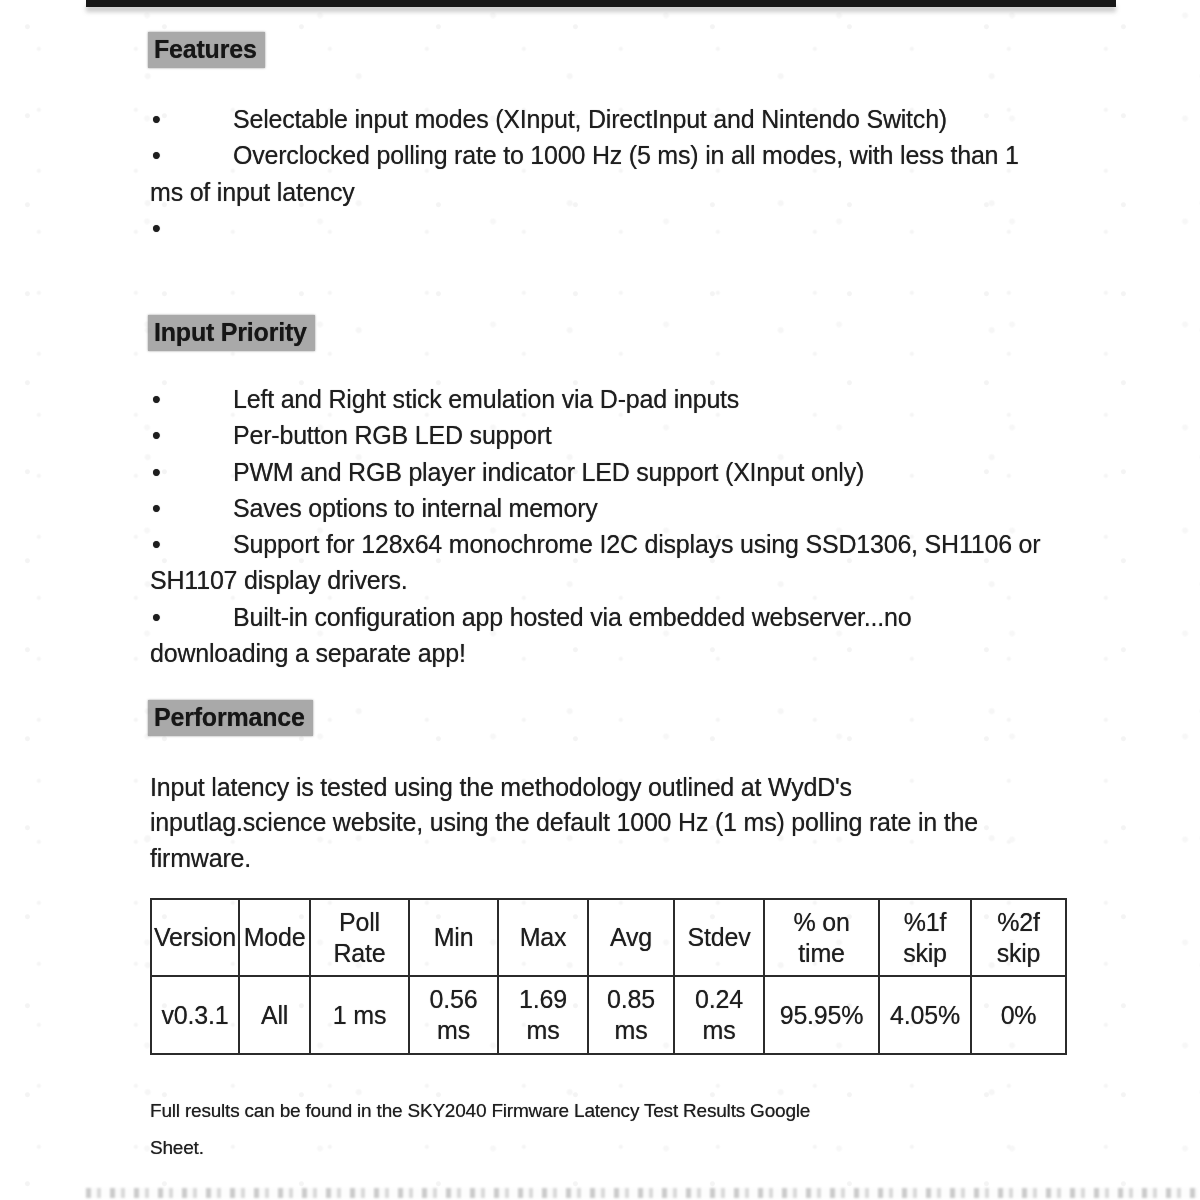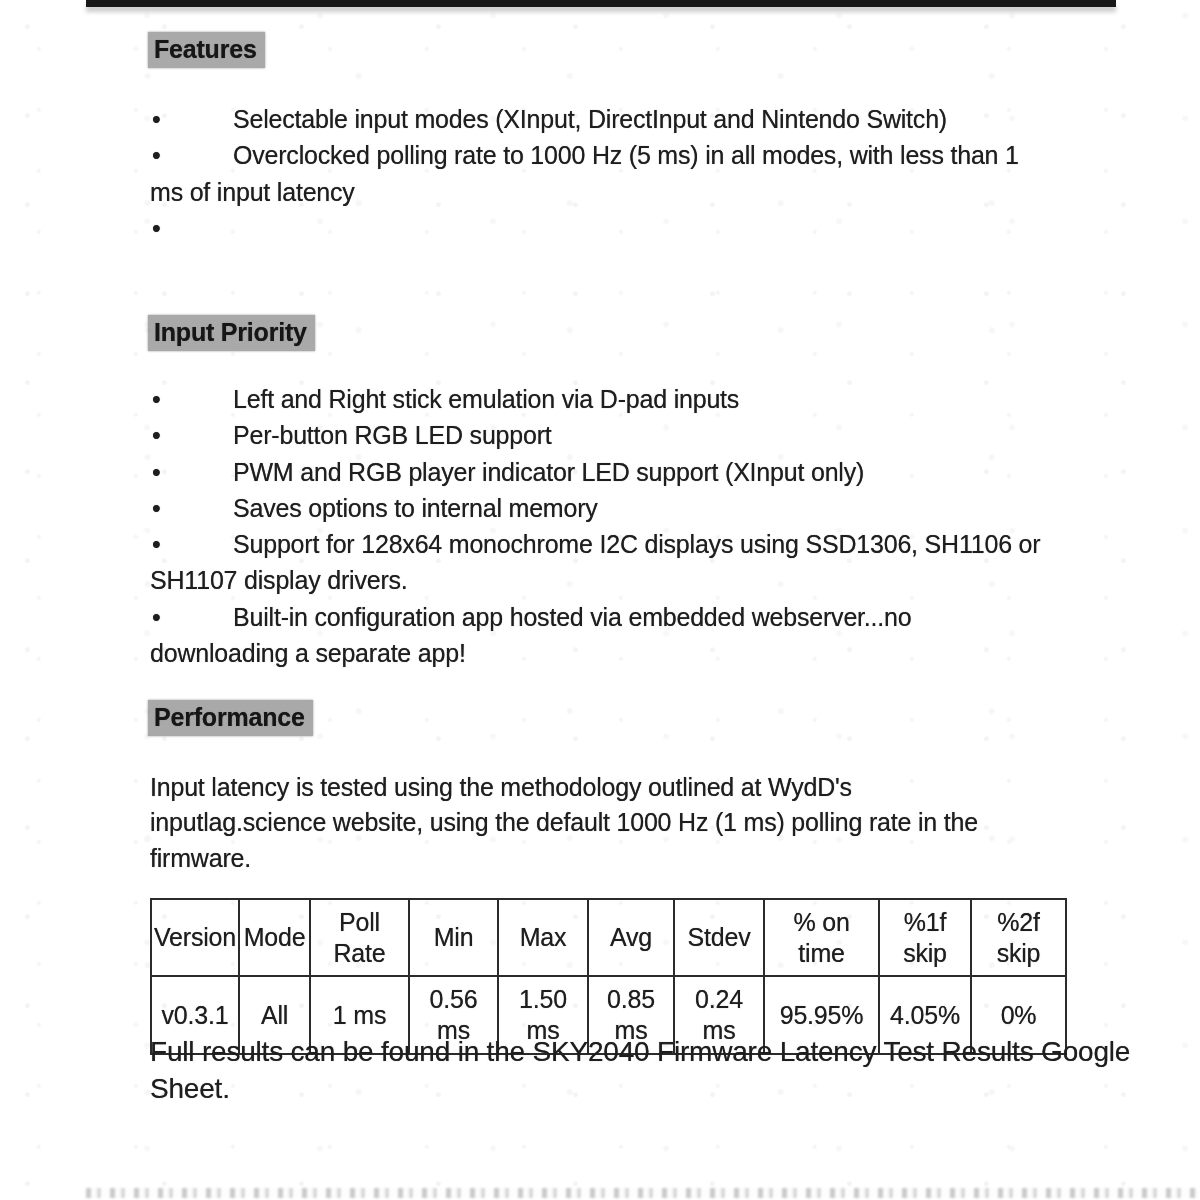--- a/index.html
+++ b/index.html
@@ -62,22 +62,22 @@
   .dot {
     position:absolute; left:2px; top:0;
     font-size:25px; line-height:36.3px;
   }
 
   .para {
     position:absolute; left:150px; top:770px;
     font-size:25px; line-height:35.3px; white-space:nowrap;
   }
   .footer-text {
-    position:absolute; left:150px; top:1033px;
-    font-size:28px; line-height:37px; white-space:nowrap;
+    position:absolute; left:150px; top:1092px;
+    font-size:19px; line-height:37px; white-space:nowrap;
   }
 
   
   table.perf {
     position:absolute; left:150px; top:898px;
     border-collapse:collapse; table-layout:fixed;
     width:915px;
   }
   table.perf th, table.perf td {
     border:2px solid #2b2b2b;
@@ -218,21 +218,21 @@
             <span class="cl">All</span>
           </td>
       <td>
             <span class="cl">1 ms</span>
           </td>
       <td>
             <span class="cl">0.56</span>
             <span class="cl">ms</span>
           </td>
       <td>
-            <span class="cl">1.50</span>
+            <span class="cl">1.69</span>
             <span class="cl">ms</span>
           </td>
       <td>
             <span class="cl">0.85</span>
             <span class="cl">ms</span>
           </td>
       <td>
             <span class="cl">0.24</span>
             <span class="cl">ms</span>
           </td>

